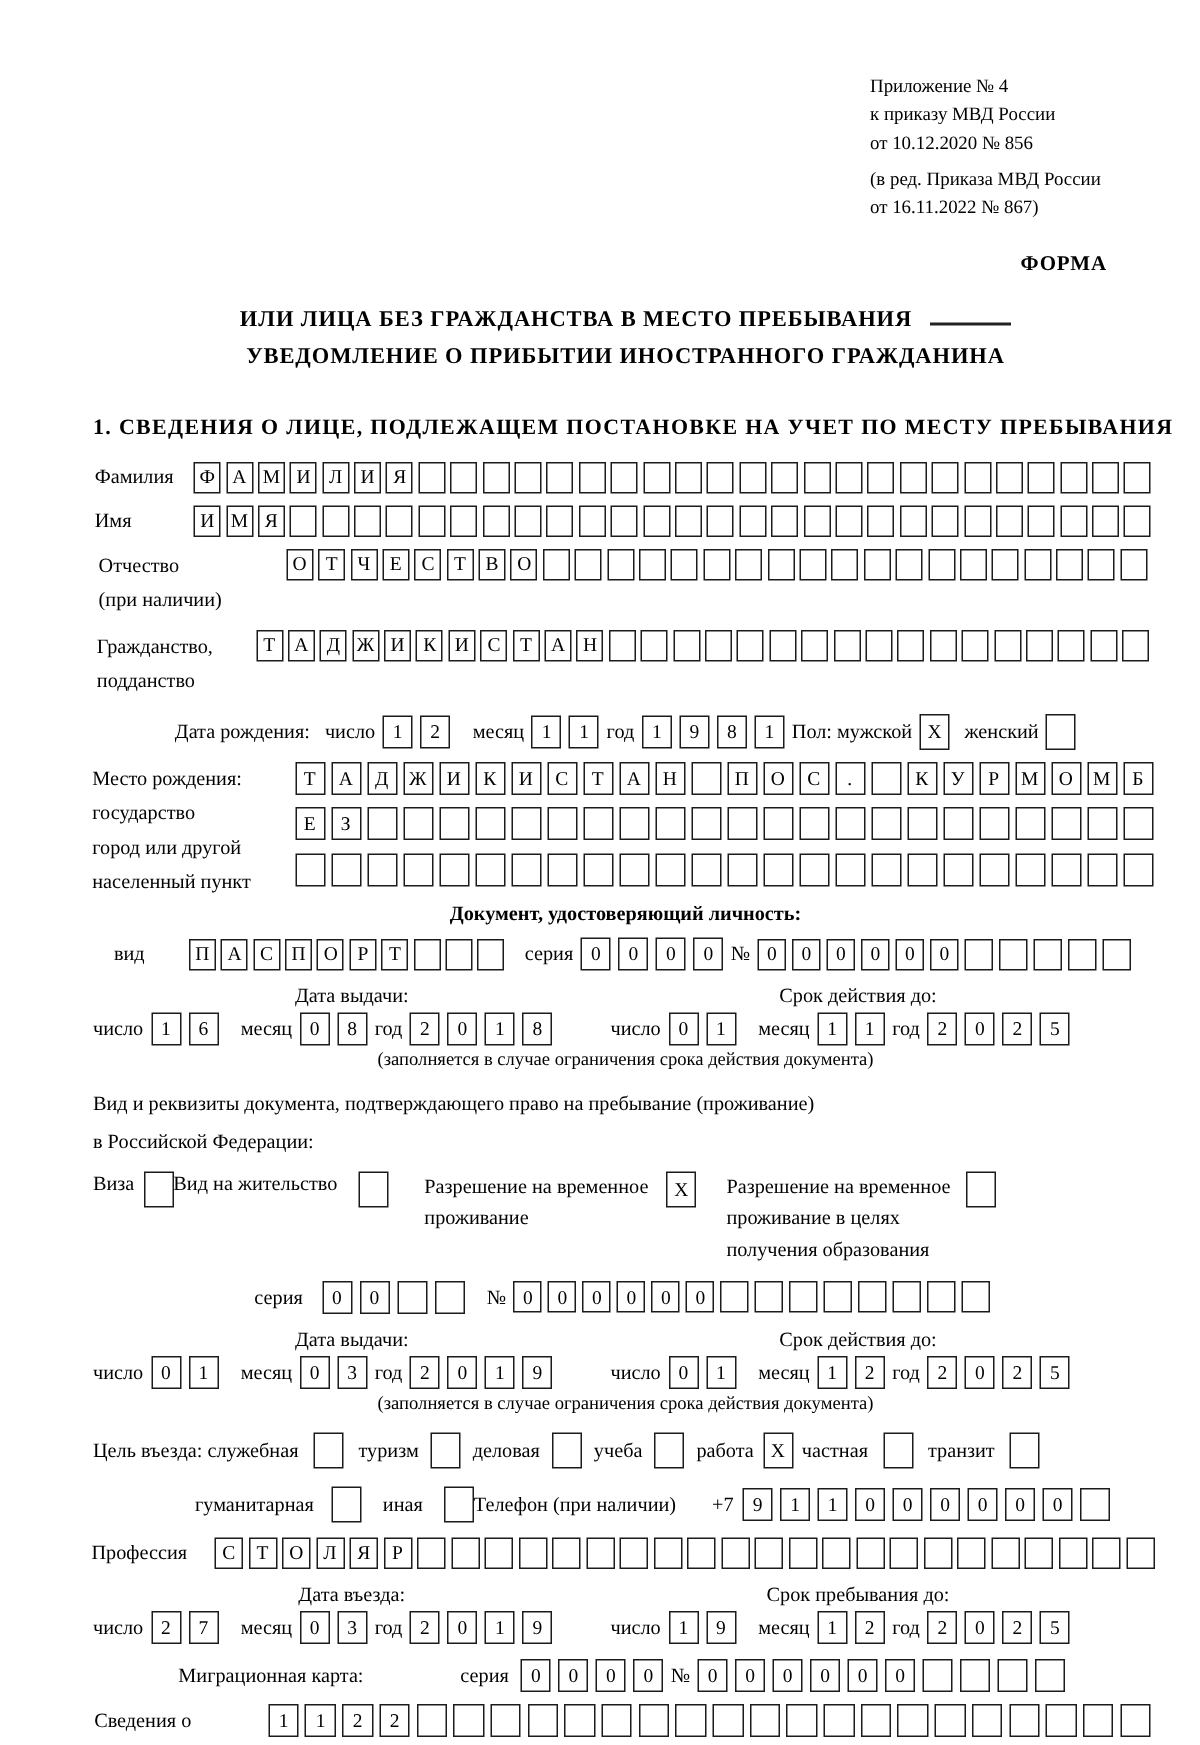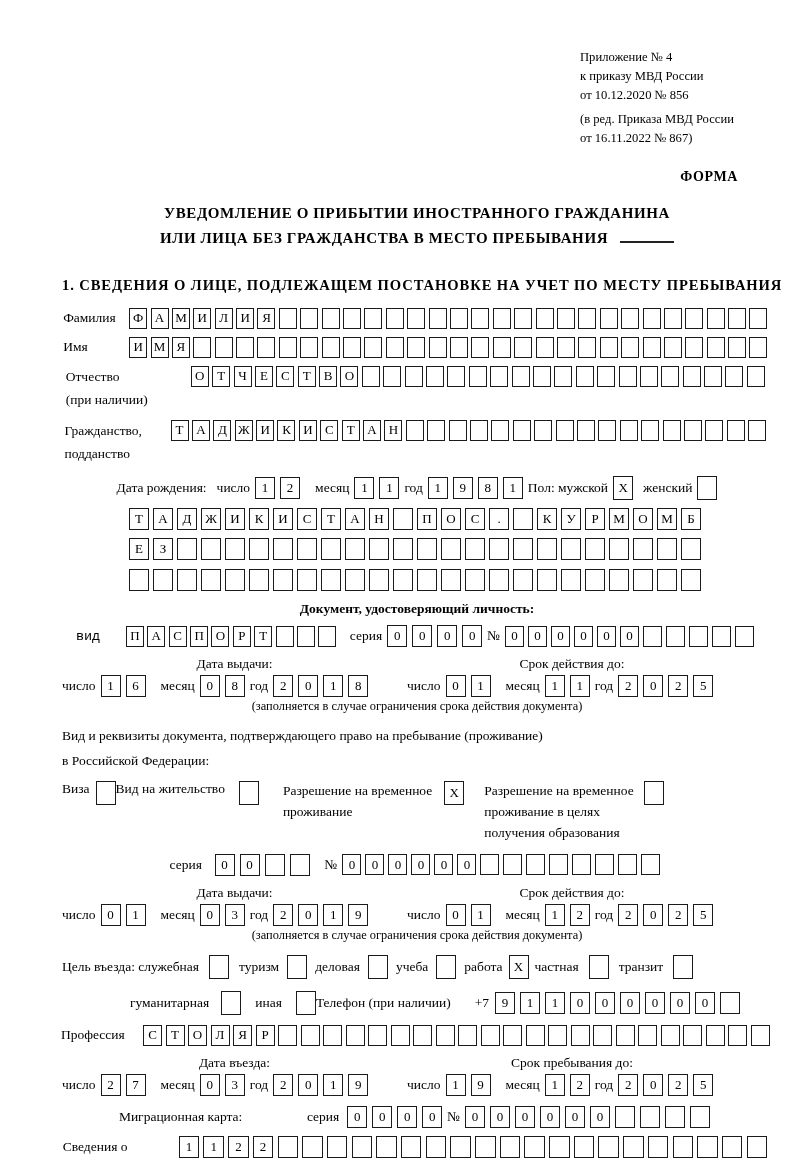--- a/index.html
+++ b/index.html
@@ -68,22 +68,22 @@
     <div>Приложение № 4</div>
     <div>к приказу МВД России</div>
     <div>от 10.12.2020 № 856</div>
     <div class="ed">(в ред. Приказа МВД России</div>
     <div>от 16.11.2022 № 867)</div>
   </div>
 
   <div class="forma">ФОРМА</div>
 
   <div class="title">
+    <div><span>ИЛИ ЛИЦА БЕЗ ГРАЖДАНСТВА В МЕСТО ПРЕБЫВАНИЯ</span><span class="uline"></span></div>
     <div>УВЕДОМЛЕНИЕ О ПРИБЫТИИ ИНОСТРАННОГО ГРАЖДАНИНА</div>
-    <div><span>ИЛИ ЛИЦА БЕЗ ГРАЖДАНСТВА В МЕСТО ПРЕБЫВАНИЯ</span><span class="uline"></span></div>
   </div>
 
   <div class="sec1">1. СВЕДЕНИЯ О ЛИЦЕ, ПОДЛЕЖАЩЕМ ПОСТАНОВКЕ НА УЧЕТ ПО МЕСТУ ПРЕБЫВАНИЯ</div>
 
   <div class="row mt14">
     <span class="lbl lw66">Фамилия</span>
     <span class="bf">
         <span class="cell">Ф</span>
         <span class="cell">А</span>
         <span class="cell">М</span>
@@ -249,20 +249,26 @@
     <span class="bf cbf">
         <span class="cell">X</span>
       </span>
     <span class="w">женский</span>
     <span class="bf cbf">
         <span class="cell"></span>
       </span>
   </div>
 
   <div class="row top">
+    <div class="lbl2 lw135">
+      <div>Место рождения:</div>
+      <div>государство</div>
+      <div>город или другой</div>
+      <div>населенный пункт</div>
+    </div>
     <div class="bcol">
       <span class="bf bw">
           <span class="cell">Т</span>
           <span class="cell">А</span>
           <span class="cell">Д</span>
           <span class="cell">Ж</span>
           <span class="cell">И</span>
           <span class="cell">К</span>
           <span class="cell">И</span>
           <span class="cell">С</span>
@@ -334,21 +340,21 @@
           <span class="cell"></span>
           <span class="cell"></span>
           <span class="cell"></span>
         </span>
     </div>
   </div>
 
   <div style="text-align:center;font-weight:bold;margin-top:2px;">Документ, удостоверяющий личность:</div>
 
   <div class="row">
-    <span class="lbl" style="width:50px;font-family:Liberation Mono, monospace;">вид</span>
+    <span class="lbl" style="width:50px;">вид</span>
     <span class="bf">
         <span class="cell">П</span>
         <span class="cell">А</span>
         <span class="cell">С</span>
         <span class="cell">П</span>
         <span class="cell">О</span>
         <span class="cell">Р</span>
         <span class="cell">Т</span>
         <span class="cell"></span>
         <span class="cell"></span>

